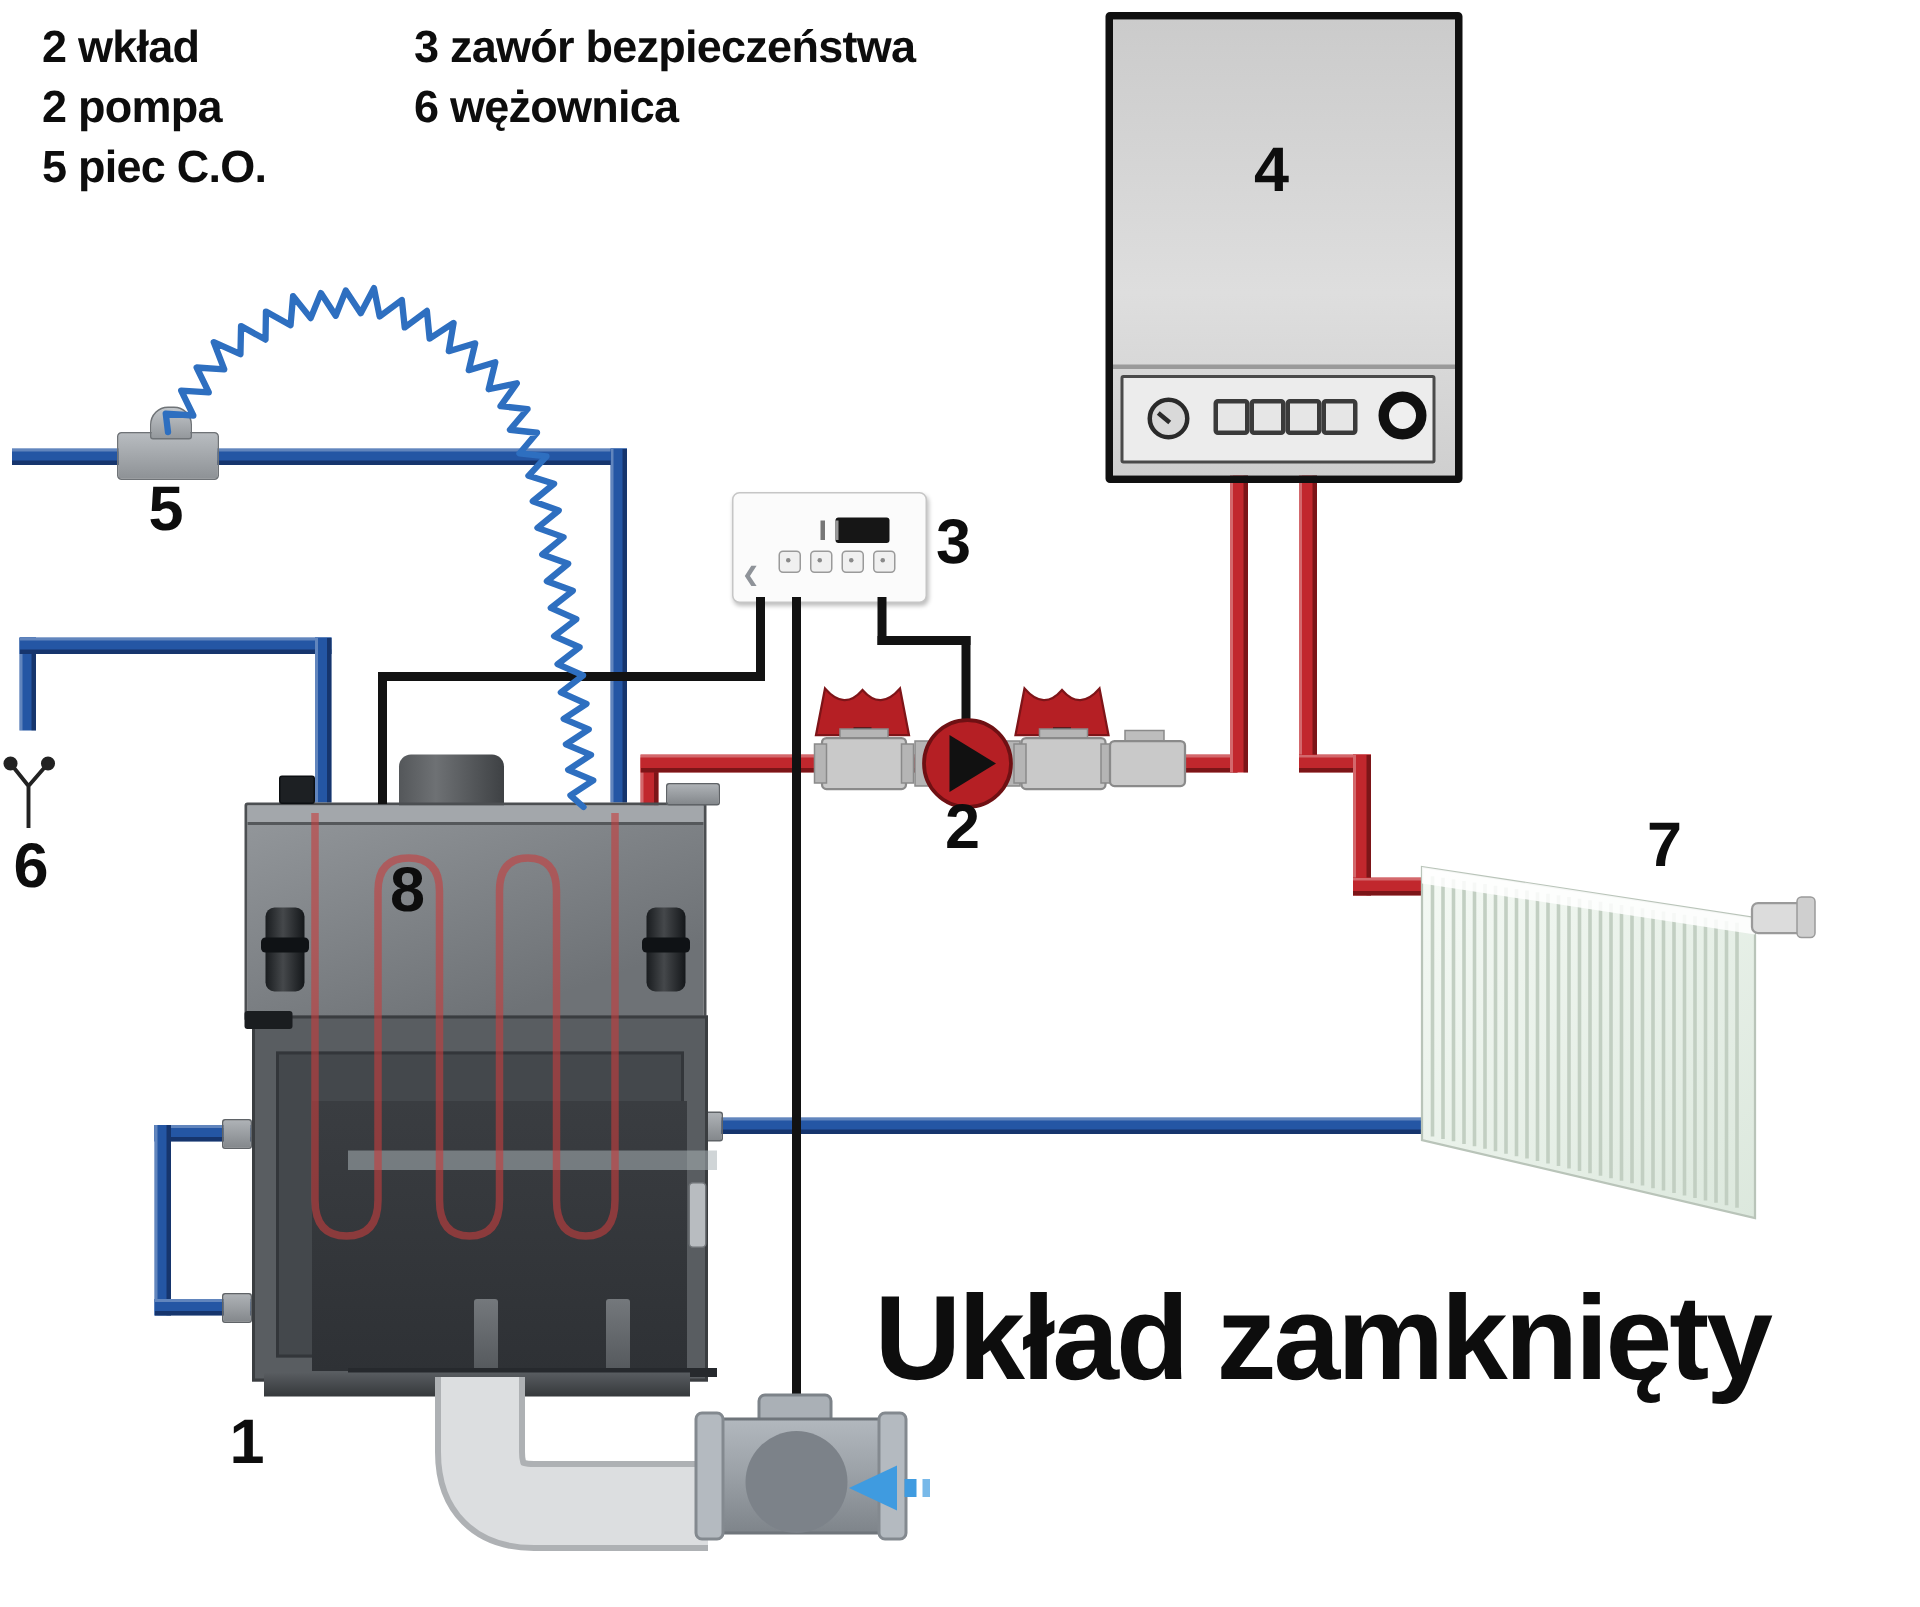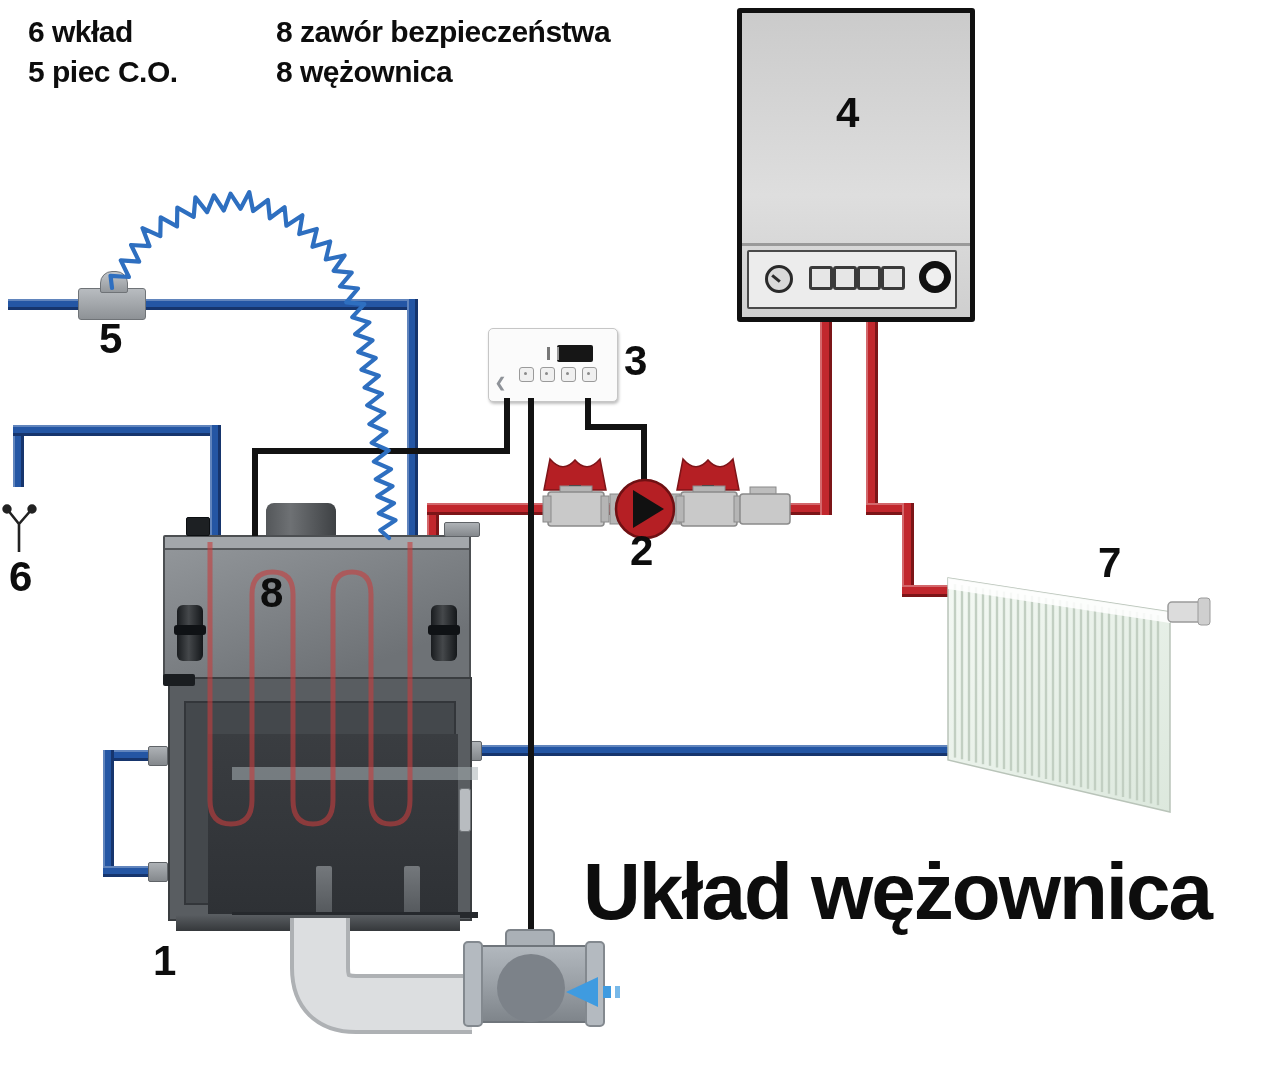--- a/index.html
+++ b/index.html
@@ -55,26 +55,27 @@
   .stub{position:absolute;z-index:2;background:linear-gradient(#aeb2b6,#84888c);border:1px solid #5f6367;border-radius:2px;}
   
   #overlay{position:absolute;left:0;top:0;z-index:4;pointer-events:none;}
 </style>
 </head>
 <body>
 
 <div id="canvas">
 
   <div class="legend" style="left:28px;top:12px;">
-    <div>6 wkład</div>
+    <div>2 wkład</div>
+    <div>2 pompa</div>
     <div>5 piec C.O.</div>
   </div>
   <div class="legend" style="left:276px;top:12px;">
-    <div>8 zawór bezpieczeństwa</div>
-    <div>8 wężownica</div>
+    <div>3 zawór bezpieczeństwa</div>
+    <div>6 wężownica</div>
   </div>
 
   <div class="pipe h-blue" style="left:8px;top:299px;width:410px;height:11px;"></div>
   <div class="pipe v-blue" style="left:407px;top:299px;width:11px;height:236px;"></div>
   <div class="pipe v-blue" style="left:13px;top:425px;width:11px;height:62px;"></div>
   <div class="pipe h-blue" style="left:13px;top:425px;width:208px;height:11px;"></div>
   <div class="pipe v-blue" style="left:210px;top:425px;width:11px;height:110px;"></div>
   <div class="pipe h-blue" style="left:103px;top:750px;width:65px;height:11px;"></div>
   <div class="pipe v-blue" style="left:103px;top:750px;width:11px;height:127px;"></div>
   <div class="pipe h-blue" style="left:103px;top:866px;width:65px;height:11px;"></div>
@@ -255,15 +256,15 @@
 
   <div class="num-label" style="left:153px;top:940px;">1</div>
   <div class="num-label" style="left:630px;top:530px;">2</div>
   <div class="num-label" style="left:624px;top:340px;">3</div>
   <div class="num-label" style="left:836px;top:92px;">4</div>
   <div class="num-label" style="left:99px;top:318px;">5</div>
   <div class="num-label" style="left:9px;top:556px;">6</div>
   <div class="num-label" style="left:1098px;top:542px;">7</div>
   <div class="num-label" style="left:260px;top:572px;">8</div>
 
-  <div id="title">Układ wężownica</div>
+  <div id="title">Układ zamknięty</div>
 
 </div>
 
 </body></html>

